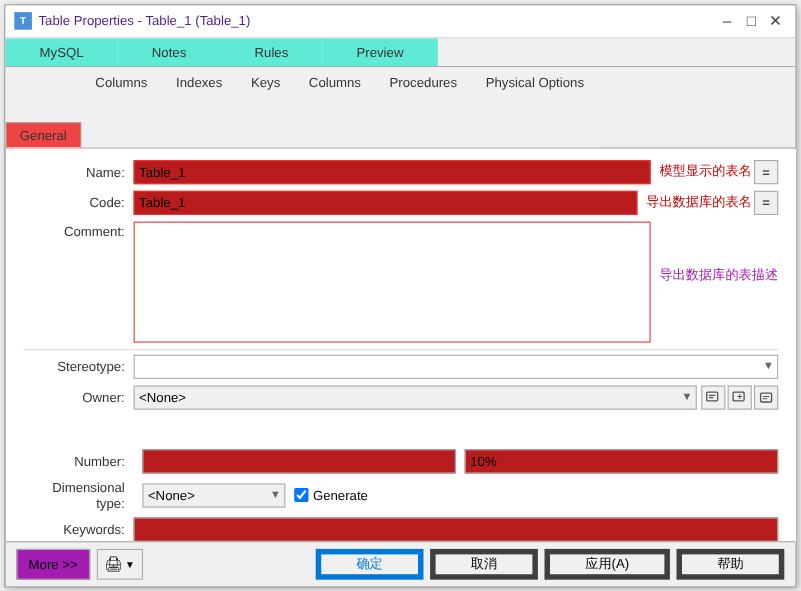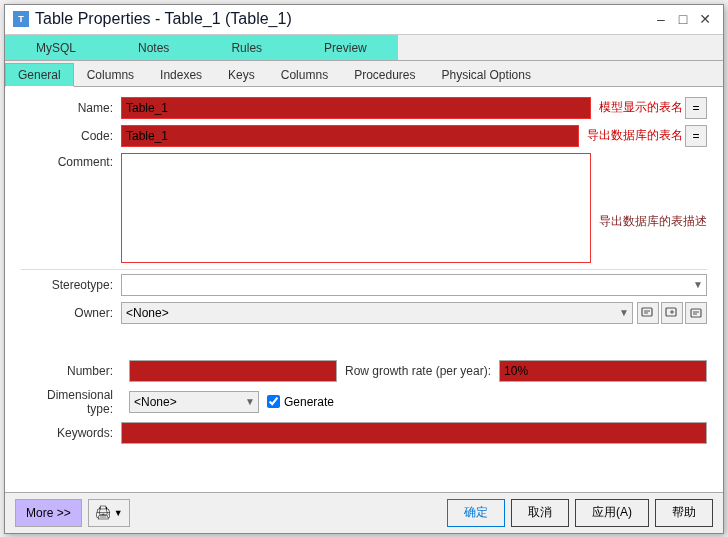--- a/index.html
+++ b/index.html
@@ -42,22 +42,22 @@
       height: 16px;
       background: #4a90d9;
       display: flex;
       align-items: center;
       justify-content: center;
       color: white;
       font-size: 9px;
       font-weight: bold;
     }
     .title-text {
-      font-size: 16px;
-      color: #0f172a;
+      font-size: 12px;
+      color: #4c1d95;
     }
     .title-controls {
       display: flex;
       gap: 2px;
     }
     .title-btn {
       width: 20px;
       height: 20px;
       background: transparent;
       border: none;
@@ -95,25 +95,26 @@
     .sub-tab {
       padding: 4px 12px;
       font-size: 12px;
       cursor: pointer;
       border: 1px solid transparent;
       border-bottom: none;
       background: #f0f0f0;
       color: #333;
     }
     .sub-tab.active {
-      background: #5eead4;
+      background: #ef4444;
       border: 1px solid #aaa;
       border-bottom: 1px solid #fff;
       margin-bottom: -1px;
       z-index: 1;
+      margin-top: 48px;
     }
 
     
     .content {
       flex: 1;
       background: #fff;
       padding: 10px 16px;
       overflow: auto;
     }
 
@@ -172,24 +173,24 @@
       flex: 1;
       height: 110px;
       border: 1px solid #e33;
       padding: 2px 4px;
       font-size: 12px;
       resize: none;
       outline: none;
       background: #fff;
     }
     .comment-annotation {
-      color: #7f1d1d;
+      color: #a21caf;
       font-size: 12px;
       margin-left: 8px;
-      margin-top: 60px;
+      margin-top: 40px;
     }
     .select-wrapper {
       flex: 1;
       position: relative;
       display: flex;
       align-items: center;
     }
     .select-wrapper select {
       width: 100%;
       height: 22px;
@@ -322,37 +323,37 @@
     .bottom-bar {
       display: flex;
       align-items: center;
       padding: 6px 10px;
       background: #f0f0f0;
       border-top: 1px solid #aaa;
       gap: 6px;
     }
     .bottom-btn {
       height: 28px;
-      padding: 0 16px;
-      font-size: 12px;
-      border: 1px solid #404040;
+      padding: 0 32px;
+      font-size: 12px;
+      border: 5px solid #404040;
       background: #f0f0f0;
       cursor: pointer;
     }
     .bottom-btn.primary {
       background: #f0f0f0;
       border-color: #0078d7;
       color: #0078d7;
     }
     .more-btn {
       height: 28px;
       padding: 0 10px;
       font-size: 12px;
       border: 1px solid #aaa;
-      background: #c4b5fd;
+      background: #a21caf;
       cursor: pointer;
       display: flex;
       align-items: center;
       gap: 4px;
     }
     .print-btn {
       height: 28px;
       padding: 0 6px;
       border: 1px solid #aaa;
       background: #f0f0f0;
@@ -466,21 +467,20 @@
             <line x1="4" y1="6" x2="10" y2="6" stroke="#555" stroke-width="1"></line>
             <line x1="4" y1="8" x2="8" y2="8" stroke="#555" stroke-width="1"></line>
           </svg>
         </button>
       </div>
     </div>
 
     <div class="number-row">
       <span class="form-label">Number:</span>
       <input class="number-input form-input form-input-normal" type="text" value="" style="">
-      <span class="row-growth-label">Row growth rate (per year):</span>
       <input class="row-growth-input form-input form-input-normal" type="text" value="10%" style="">
     </div>
 
     <div class="dim-row">
       <span class="form-label">Dimensional type:</span>
       <div class="dim-select-wrapper">
         <select>
           <option value="none">&lt;None&gt;</option>
         </select>
         <span class="dim-select-arrow">▼</span>

